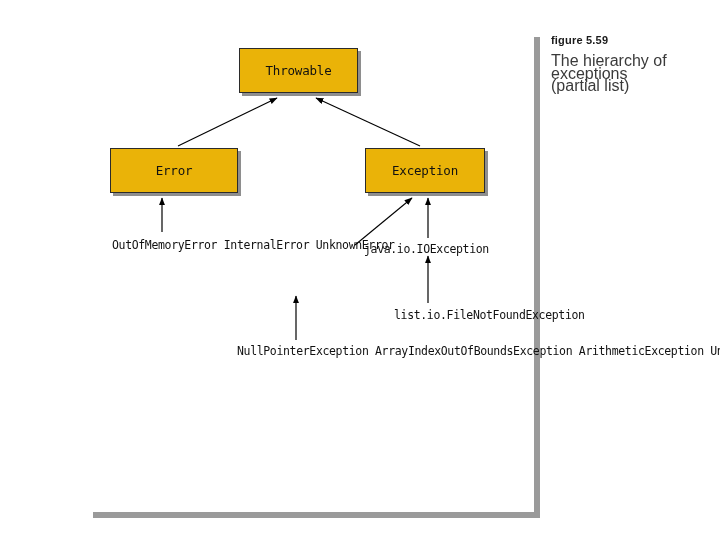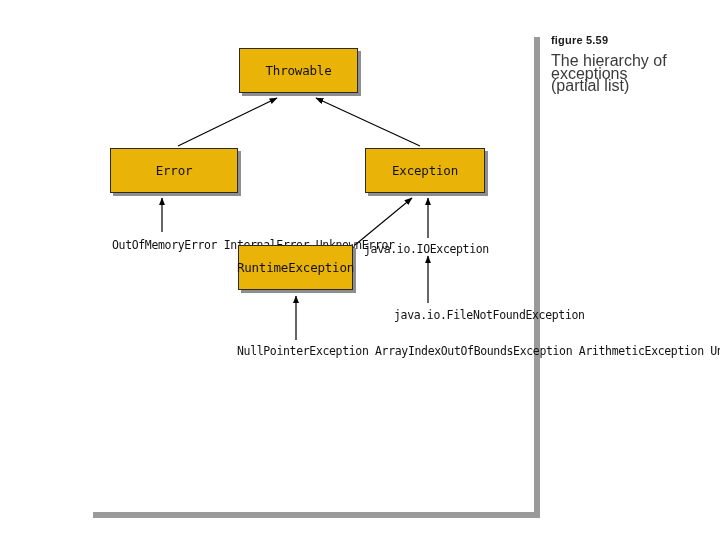--- a/index.html
+++ b/index.html
@@ -167,42 +167,39 @@
     </div>
 
     <div class="node" id="node-error">
       <span class="node-label">Error</span>
     </div>
 
     <div class="node" id="node-exception">
       <span class="node-label">Exception</span>
     </div>
 
-    <div class="node" id="node-runtime">
-      <span class="node-label">RuntimeException</span>
-    </div>
 
     <pre class="textlist" id="list-error" style="margin:0;">OutOfMemoryError
 InternalError
 UnknownError</pre>
 
     <pre class="textlist" id="list-runtime" style="margin:0;">NullPointerException
 ArrayIndexOutOfBoundsException
 ArithmeticException
 UnsupportedOperationException
 NoSuchMethodException
 InvalidArgumentException
 java.util.NoSuchElementException
 java.util.ConcurrentModificationException
 java.util.EmptyStackException
 ClassCastException</pre>
 
     <div class="leaf" id="leaf-ioexception">java.io.IOException</div>
 
-    <div class="leaf" id="leaf-filenotfound">java.io.FileNotFoundException</div>
+    <div class="leaf" id="leaf-filenotfound">list.io.FileNotFoundException</div>
 
   </div>
 
   <div class="frame-vline"></div>
   <div class="frame-hline"></div>
 
   <div class="caption">
     <div class="caption-title">figure 5.59</div>
     <div class="caption-text">The hierarchy of exceptions (partial list)</div>
   </div>

